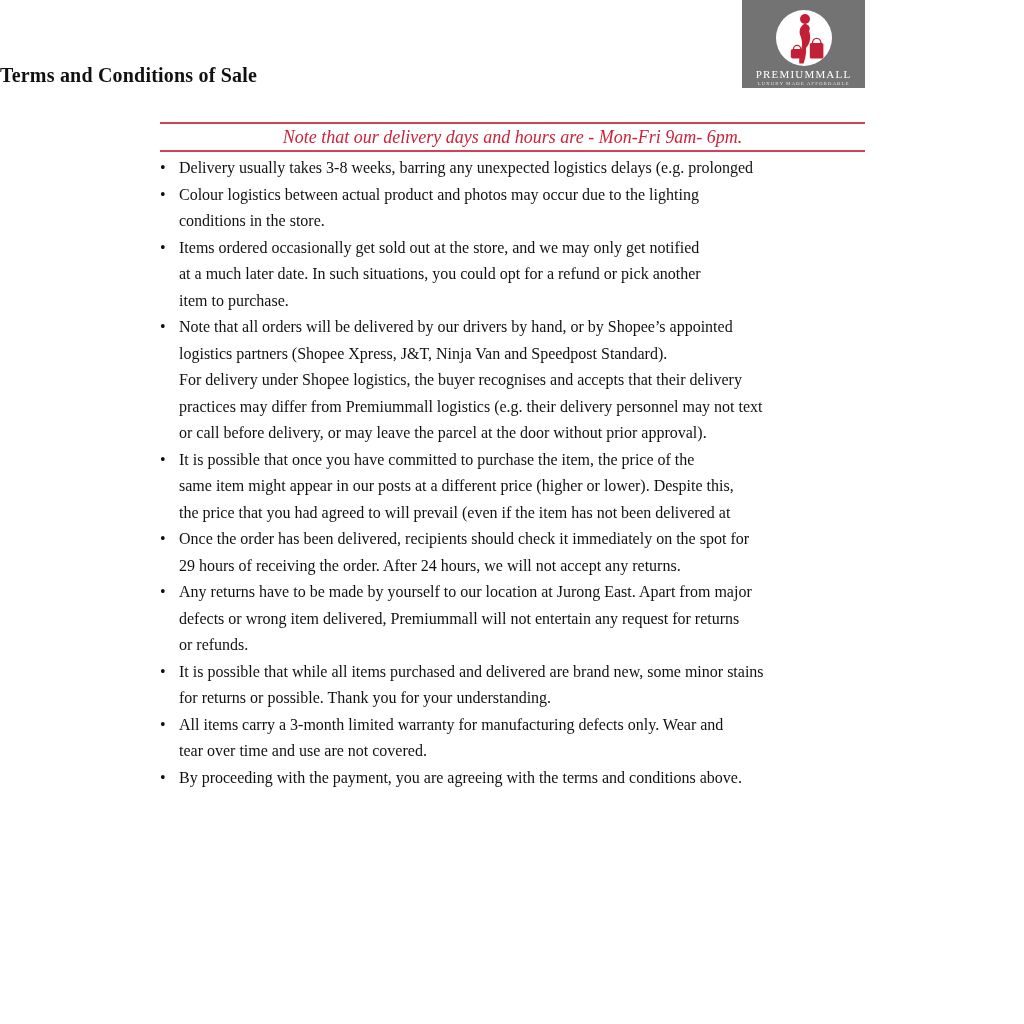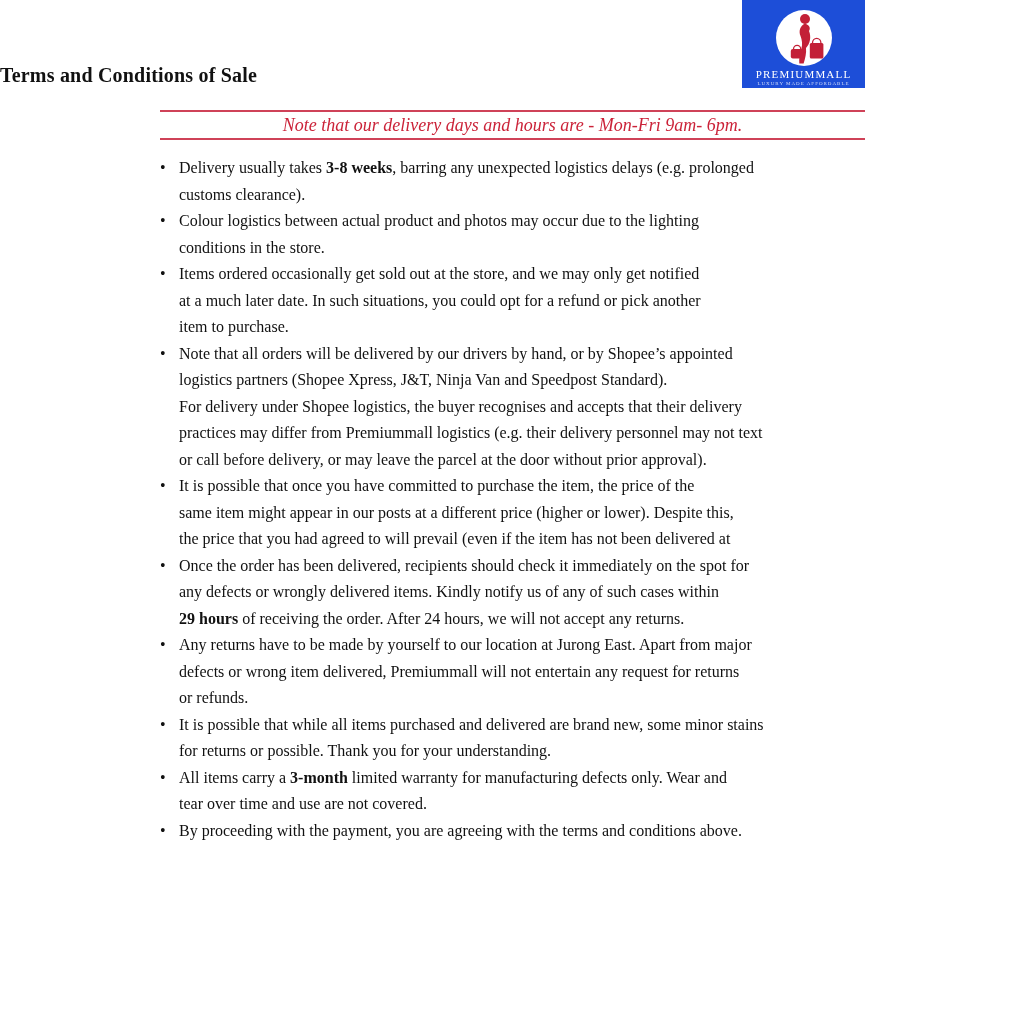--- a/index.html
+++ b/index.html
@@ -10,21 +10,21 @@
     background:#ffffff;
     font-family:"Liberation Serif", serif;
     color:#111111;
     overflow:hidden;
   }
 
   
   .logo {
     position:absolute; left:742px; top:0;
     width:123px; height:88px;
-    background:#1d4ed8;
+    background:#737373;
     text-align:center;
     padding-top:9px;
   }
   .logo-mark { display:block; margin:0 auto; }
   .logo-wordmark {
     color:#ffffff;
     font-size:11px;
     letter-spacing:1.2px;
     line-height:12px;
     margin-top:1px;
@@ -44,21 +44,21 @@
     position:absolute; top:64px; left:0;
     width:100%;
     text-align:left;
     font-size:20px;
     font-weight:bold;
     letter-spacing:0.2px;
   }
 
   
   .note-band {
-    position:absolute; left:160px; top:110px;
+    position:absolute; left:160px; top:122px;
     width:705px; height:30px;
     border-top:2px solid #cf4258;
     border-bottom:2px solid #cf4258;
     display:flex; align-items:center; justify-content:center;
   }
   .note-text {
     color:#cb2339;
     font-style:italic;
     font-size:18px;
     white-space:nowrap;
@@ -75,21 +75,21 @@
   .terms li {
     position:relative;
     padding-left:21px;
   }
   .terms li::before {
     content:"\2022";
     position:absolute; left:2px; top:0;
     font-size:16px;
   }
   .tline { white-space:nowrap; }
-  .terms b { font-weight:bold; }
+  .terms b { font-weight:normal; }
 </style>
 </head>
 <body>
 
 <div class="page">
 
   <div class="logo">
     <svg class="logo-mark" width="58" height="58" viewBox="0 0 58 58">
       <circle cx="29" cy="29" r="28" fill="#ffffff"></circle>
       <g fill="#c32037">
@@ -107,21 +107,20 @@
 
   <h1 class="title">Terms and Conditions of Sale</h1>
 
   <div class="note-band">
     <div class="note-text">Note that our delivery days and hours are - Mon-Fri 9am- 6pm.</div>
   </div>
 
   <ul class="terms">
       <li>
         <div class="tline">Delivery usually takes <b>3-8 weeks</b>, barring any unexpected logistics delays (e.g. prolonged</div>
-        <div class="tline">customs clearance).</div>
       </li>
       <li>
         <div class="tline">Colour logistics between actual product and photos may occur due to the lighting</div>
         <div class="tline">conditions in the store.</div>
       </li>
       <li>
         <div class="tline">Items ordered occasionally get sold out at the store, and we may only get notified</div>
         <div class="tline">at a much later date. In such situations, you could opt for a refund or pick another</div>
         <div class="tline">item to purchase.</div>
       </li>
@@ -132,21 +131,20 @@
         <div class="tline">practices may differ from Premiummall logistics (e.g. their delivery personnel may not text</div>
         <div class="tline">or call before delivery, or may leave the parcel at the door without prior approval).</div>
       </li>
       <li>
         <div class="tline">It is possible that once you have committed to purchase the item, the price of the</div>
         <div class="tline">same item might appear in our posts at a different price (higher or lower). Despite this,</div>
         <div class="tline">the price that you had agreed to will prevail (even if the item has not been delivered at</div>
       </li>
       <li>
         <div class="tline">Once the order has been delivered, recipients should check it immediately on the spot for</div>
-        <div class="tline">any defects or wrongly delivered items. Kindly notify us of any of such cases within</div>
         <div class="tline"><b>29 hours</b> of receiving the order. After 24 hours, we will not accept any returns.</div>
       </li>
       <li>
         <div class="tline">Any returns have to be made by yourself to our location at Jurong East. Apart from major</div>
         <div class="tline">defects or wrong item delivered, Premiummall will not entertain any request for returns</div>
         <div class="tline">or refunds.</div>
       </li>
       <li>
         <div class="tline">It is possible that while all items purchased and delivered are brand new, some minor stains</div>
         <div class="tline">for returns or possible. Thank you for your understanding.</div>

